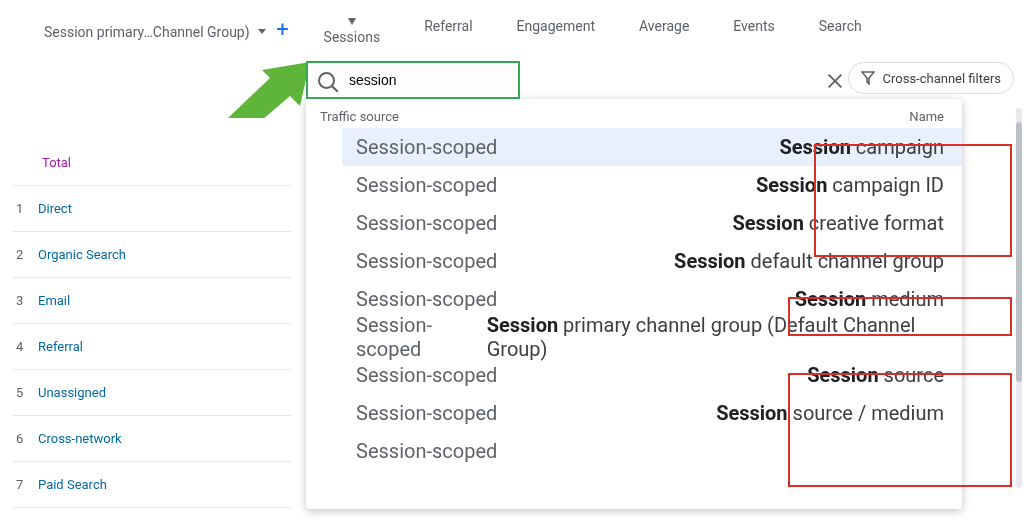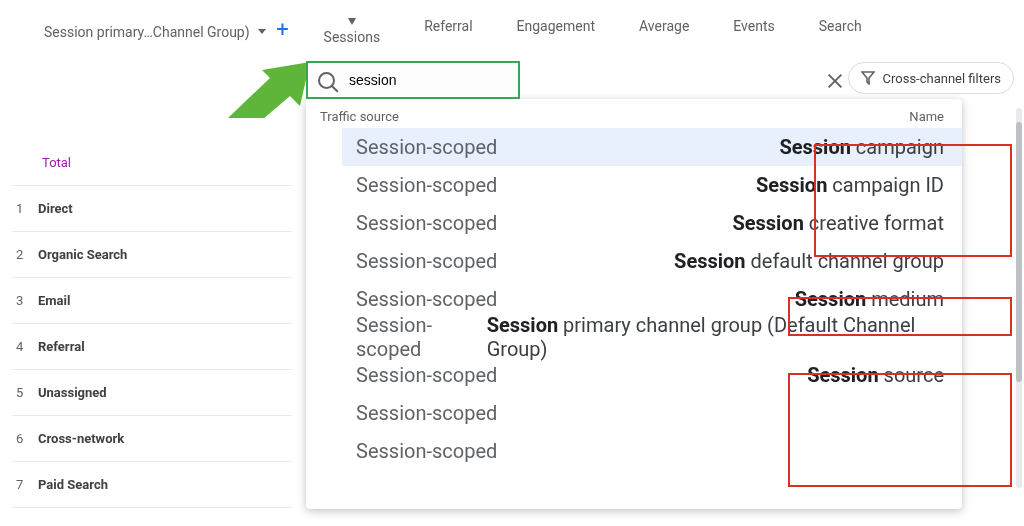--- a/index.html
+++ b/index.html
@@ -147,21 +147,21 @@
       width: 280px;
     }
     .data-table .row {
       display: flex;
       align-items: center;
       height: 46px;
       border-bottom: 1px solid #e8eaed;
       padding-left: 4px;
     }
     .data-table .idx { width: 22px; color: #5f6368; font-size: 13px; }
-    .data-table .lab { font-weight: 700; color: #404040; font-size: 13px; }
+    .data-table .lab { font-weight: 400; color: #0369a1; font-size: 13px; }
     .data-table .total .lab { font-weight: 400; color: #a21caf; margin-left: 26px; }
 
     
     .panel {
       position: absolute;
       left: 306px;
       top: 99px;
       width: 656px;
       height: 410px;
       background: #fff;
@@ -320,20 +320,21 @@
   <div class="panel-row">
     <span class="scope">Session-scoped</span>
     <span class="nm"><b>Session</b><span> primary channel group (Default Channel Group)</span></span>
   </div>
   <div class="panel-row">
     <span class="scope">Session-scoped</span>
     <span class="nm"><b>Session</b><span> source</span></span>
   </div>
   <div class="panel-row">
     <span class="scope">Session-scoped</span>
+    <span class="nm"><b>Session</b><span> source / medium</span></span>
   </div>
   <div class="panel-row">
     <span class="scope">Session-scoped</span>
   </div>
 </div>
 
 <div class="red-box box-a"></div>
 <div class="red-box box-b"></div>
 <div class="red-box box-c"></div>
 

